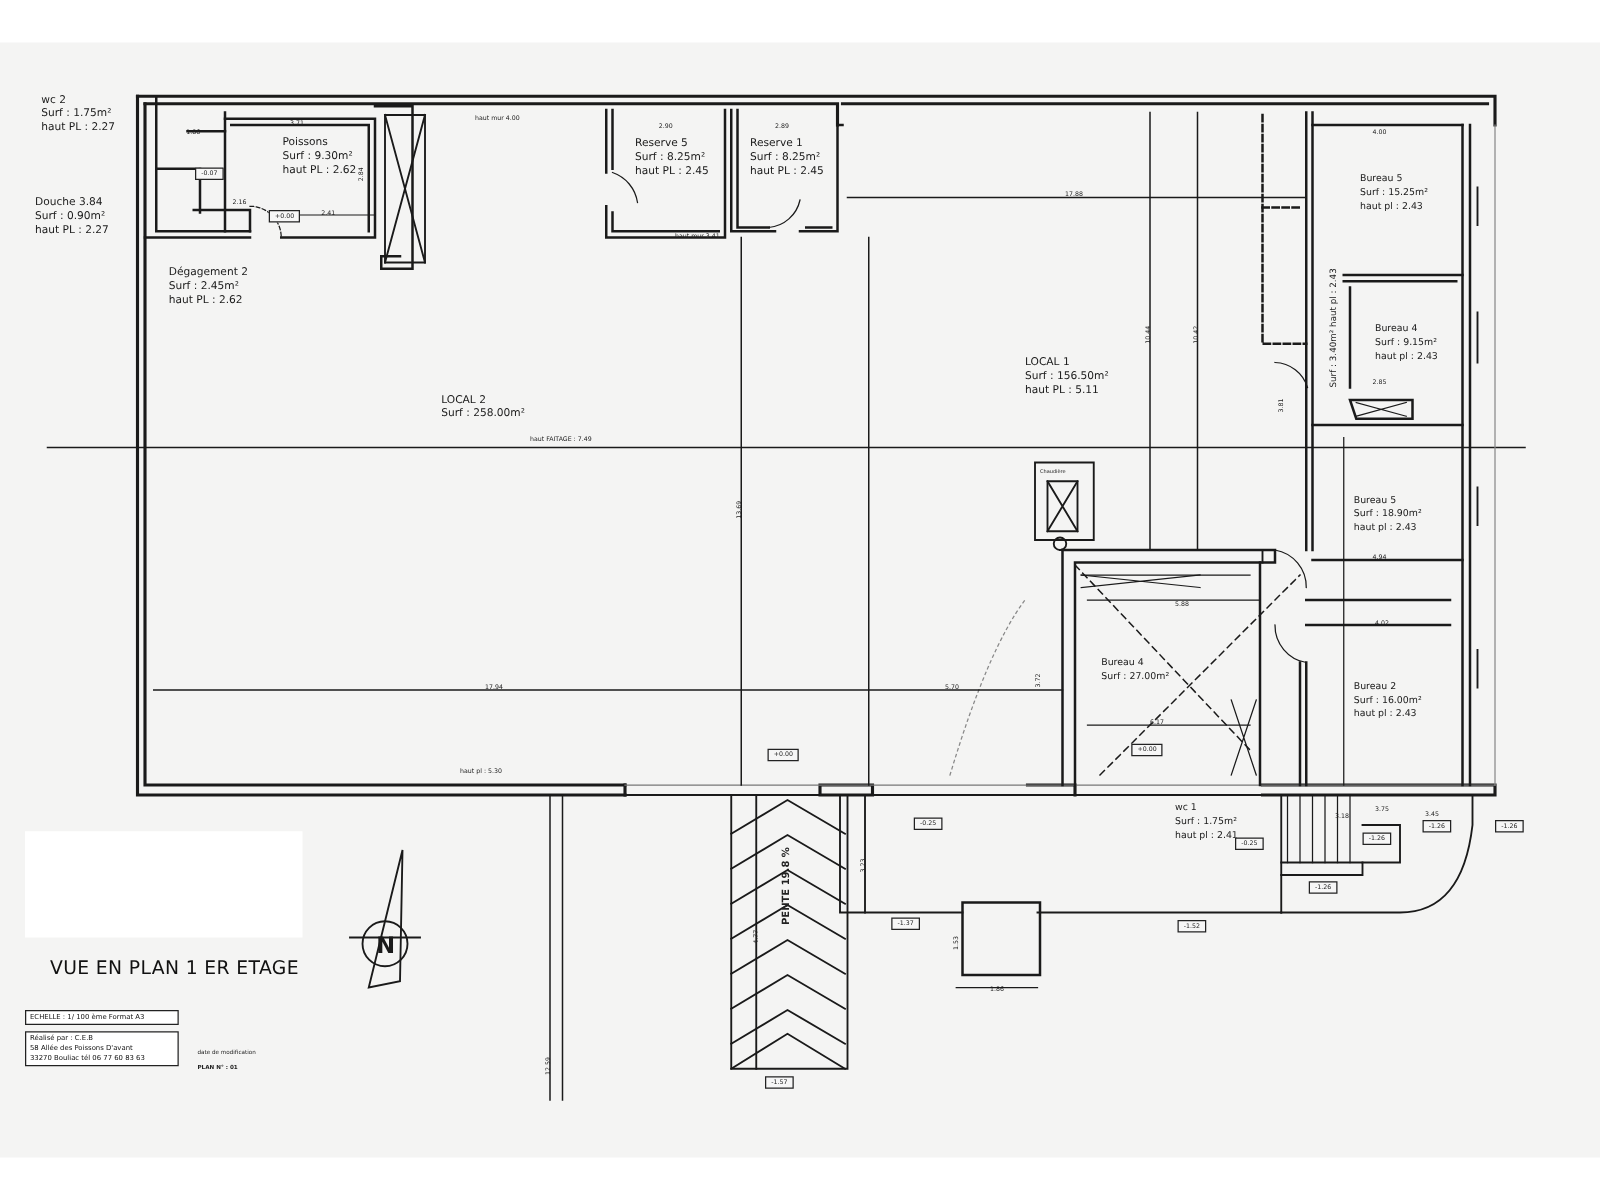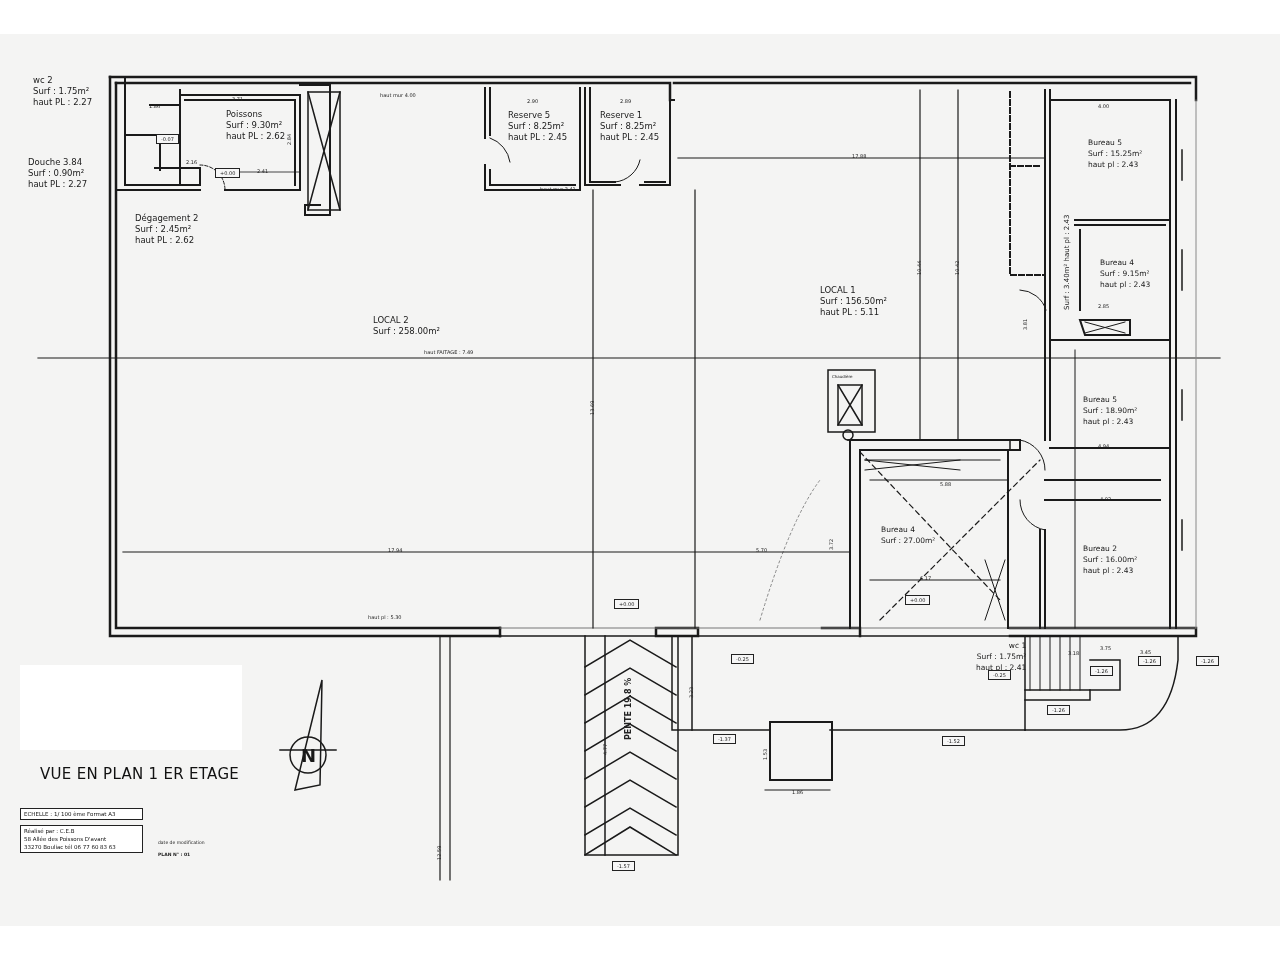--- a/index.html
+++ b/index.html
@@ -202,21 +202,21 @@
 <div class="lbl" style="left:508px;top:110px;">
   <span>Reserve 5</span>
   <span>Surf : 8.25m²</span>
   <span>haut PL : 2.45</span>
 </div>
 <div class="lbl" style="left:600px;top:110px;">
   <span>Reserve 1</span>
   <span>Surf : 8.25m²</span>
   <span>haut PL : 2.45</span>
 </div>
-<div class="lbl" style="left:353px;top:315px;margin-left:20px;">
+<div class="lbl" style="left:353px;top:315px;">
   <span>LOCAL 2</span>
   <span>Surf : 258.00m²</span>
 </div>
 <div class="lbl" style="left:820px;top:285px;">
   <span>LOCAL 1</span>
   <span>Surf : 156.50m²</span>
   <span>haut PL : 5.11</span>
 </div>
 <div class="lbl" style="left:1088px;top:137px;font-size:7.5px;">
   <span>Bureau 5</span>
@@ -235,21 +235,21 @@
 </div>
 <div class="lbl" style="left:1083px;top:543px;font-size:7.5px;">
   <span>Bureau 2</span>
   <span>Surf : 16.00m²</span>
   <span>haut pl : 2.43</span>
 </div>
 <div class="lbl" style="left:881px;top:524px;font-size:7.5px;">
   <span>Bureau 4</span>
   <span>Surf : 27.00m²</span>
 </div>
-<div class="lbl" style="left:976px;top:640px;font-size:7.5px;text-align:right;">
+<div class="lbl" style="left:940px;top:640px;font-size:7.5px;">
   <span>wc 1</span>
   <span>Surf : 1.75m²</span>
   <span>haut pl : 2.41</span>
 </div>
 <div class="dimv" style="left:1063px;top:310px;font-size:7px;">
   <span>Surf : 3.40m²</span>
   <span>haut pl : 2.43</span>
 </div>
 
 <div class="dim" style="left:424px;top:349px;">haut FAITAGE : 7.49</div>

